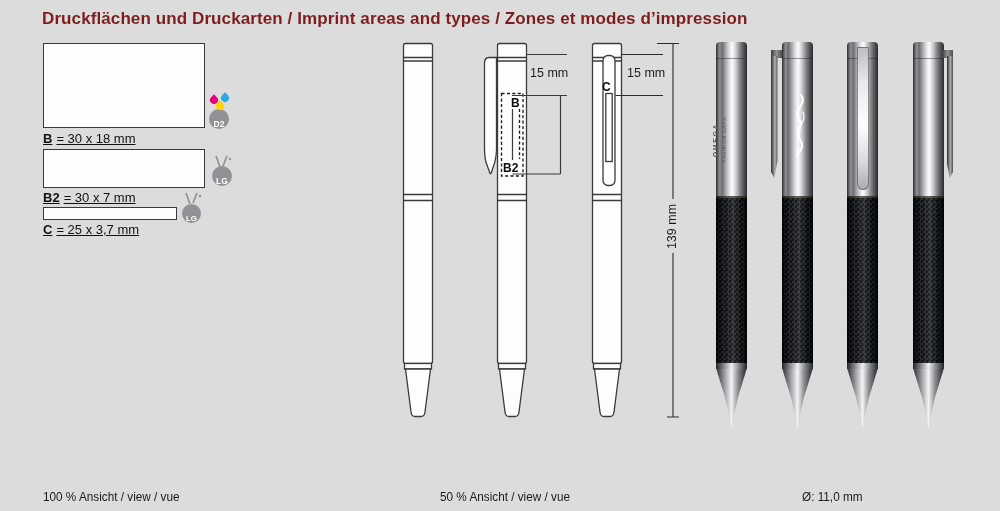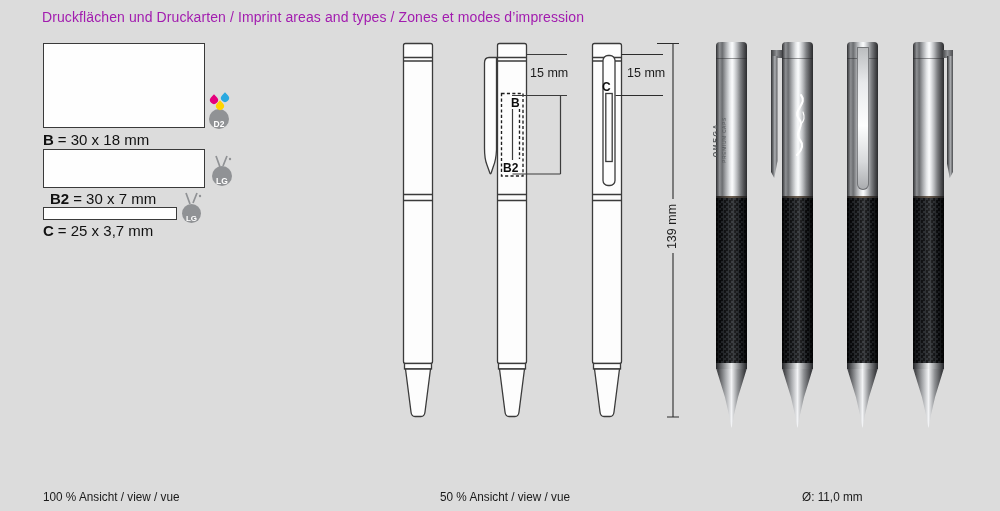--- a/index.html
+++ b/index.html
@@ -1,28 +1,28 @@
 <!DOCTYPE html>
 <html><head>
 <meta charset="utf-8">
 <style>
   html,body{margin:0;padding:0;}
   body{width:1000px;height:511px;position:relative;background:#dcdcdc;
        font-family:"Liberation Sans","DejaVu Sans",sans-serif;overflow:hidden;}
   .abs{position:absolute;}
-  .title{left:42px;top:9px;font-size:14px;font-weight:normal;color:#a21caf;letter-spacing:.1px;}
+  .title{left:42px;top:9px;font-size:17px;font-weight:bold;color:#7f1d1d;letter-spacing:.1px;}
   
   .sample{background:#fefefe;border:1.6px solid #3a3a3a;box-sizing:border-box;}
   .rect-b{left:43px;top:43px;width:162px;height:85px;}
   .rect-b2{left:43px;top:149px;width:162px;height:39px;}
   .rect-c{left:43px;top:207px;width:134px;height:13px;}
-  .arealabel{font-size:15px;color:#111;white-space:nowrap;}
+  .arealabel{font-size:13px;color:#111;white-space:nowrap;text-decoration:underline;}
   .arealabel b{font-weight:bold;}
   .arealabel span{margin-left:4px;}
-  .lbl-b{left:43px;top:131px;} .lbl-b2{left:50px;top:190px;} .lbl-c{left:43px;top:222px;}
+  .lbl-b{left:43px;top:131px;} .lbl-b2{left:43px;top:190px;} .lbl-c{left:43px;top:222px;}
   
   .badge{width:20px;height:20px;border-radius:50%;background:#909295;color:#fff;
          font-size:8.5px;font-weight:bold;display:flex;align-items:flex-end;justify-content:center;z-index:1;}
   .drop{width:8px;height:8px;border-radius:0 50% 50% 50%;transform:rotate(45deg);z-index:2;}
   
   .dimtxt{font-size:12.5px;color:#1c1c1c;white-space:nowrap;}
   .zonetxt{font-size:12px;font-weight:bold;color:#0e0e0e;white-space:nowrap;}
   .dim-139{left:644px;top:219px;width:56px;height:15px;text-align:center;transform:rotate(-90deg);}
   
   .pen{width:31px;}

